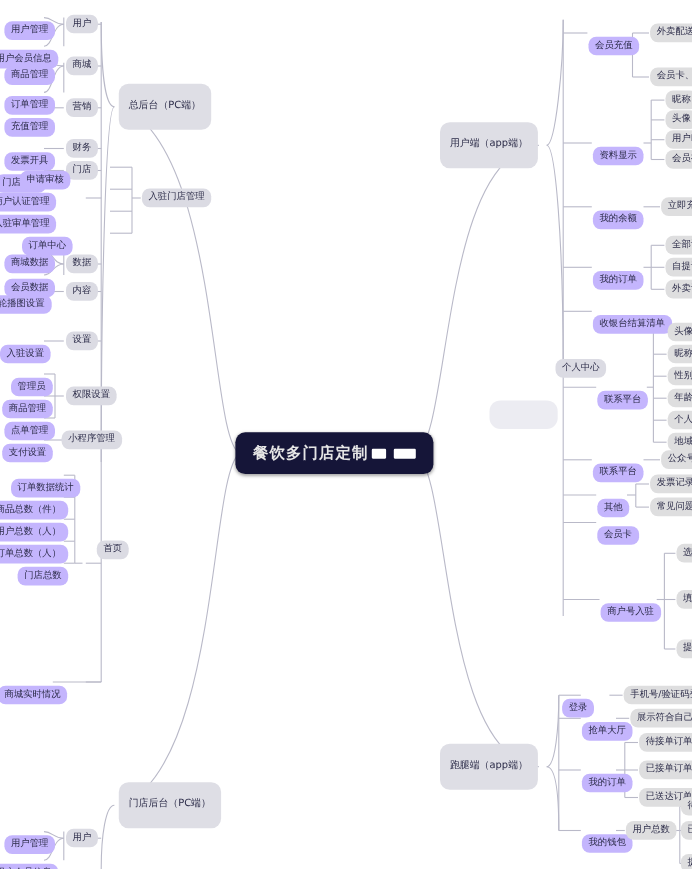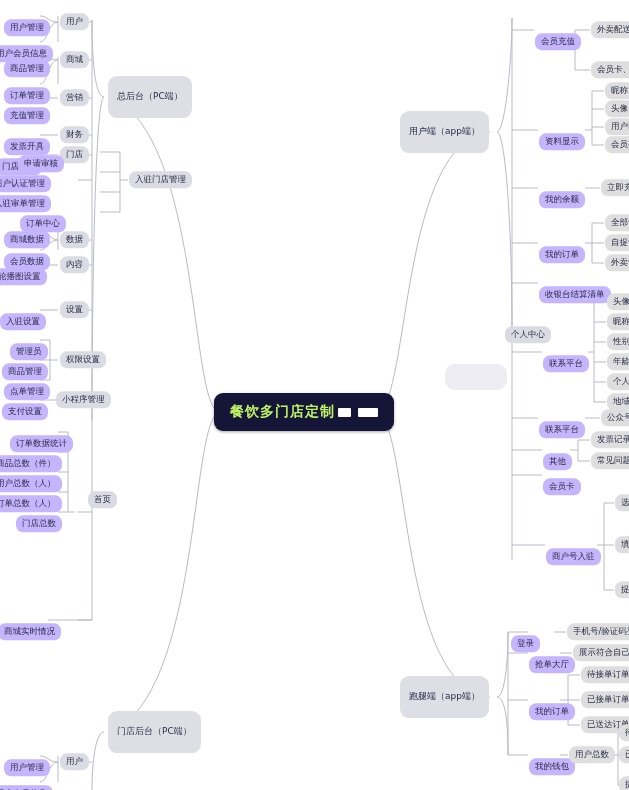--- a/index.html
+++ b/index.html
@@ -32,21 +32,21 @@
     font-size:9px;
     padding:16px 9px;
     border-radius:9px;
   }
   .node.lvl2{background:#dbdbe3;}
   .node.lvl3{background:#c4b5fd;margin-top:12px;}
   .node.lvl4{background:#dededf;}
   .root{
     position:absolute;
     background:#151538;
-    color:#bef264;
+    color:#e5e5e5;
     border-radius:9px;
     font-size:14px;
     font-weight:bold;
     padding:10px 16px;
     white-space:nowrap;
     transform:translateY(-50%);
     letter-spacing:1px;
     box-shadow:0 1px 3px rgba(0,0,0,.35);
   }
   .redact{

